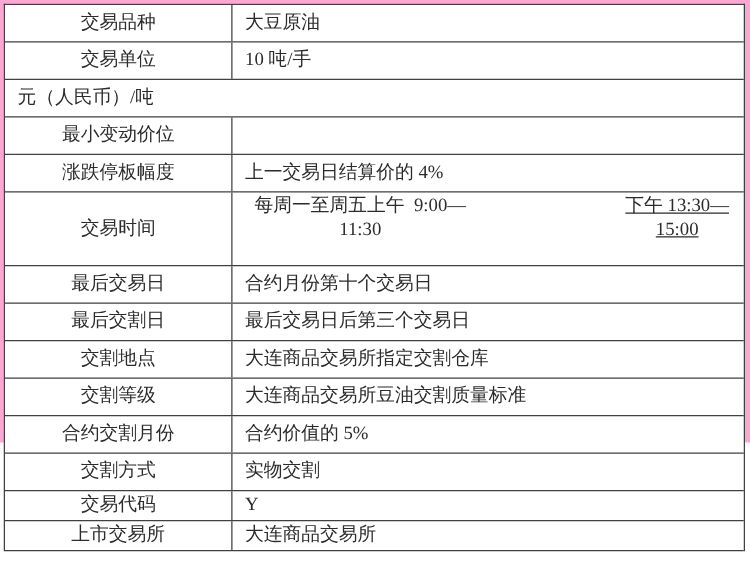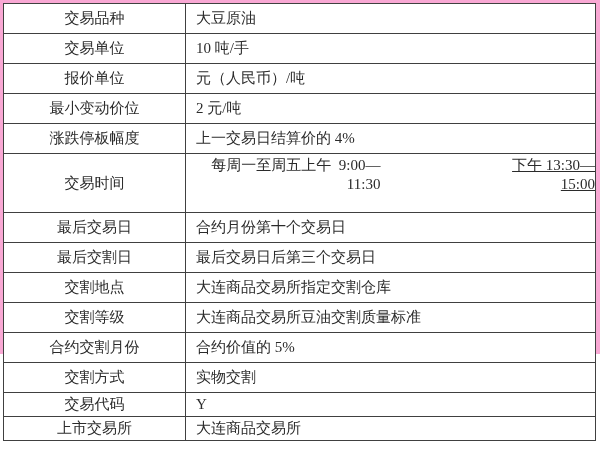--- a/index.html
+++ b/index.html
@@ -47,21 +47,21 @@
     flex: 0 0 182px;
     justify-content: center;
     text-align: center;
     border-right: 1px solid #404040;
     box-sizing: border-box;
   }
   .cell.value {
     flex: 1 1 auto;
     padding-left: 10px;
     justify-content: flex-start;
-    text-align: right;
+    text-align: center;
   }
   .cell.value.multiline {
     flex-direction: row;
     align-items: flex-start;
     justify-content: center;
     gap: 3px;
     padding-top: 2px;
     padding-bottom: 2px;
   }
   .vline { white-space: pre-wrap; }
@@ -77,27 +77,25 @@
       <div class="cell label">交易品种</div>
       <div class="cell value">大豆原油</div>
     </div>
 
     <div class="row">
       <div class="cell label">交易单位</div>
       <div class="cell value">10 吨/手</div>
     </div>
 
     <div class="row">
-      <div class="cell label">报价单位</div>
       <div class="cell value">元（人民币）/吨</div>
     </div>
 
     <div class="row">
       <div class="cell label">最小变动价位</div>
-      <div class="cell value">2 元/吨</div>
     </div>
 
     <div class="row">
       <div class="cell label">涨跌停板幅度</div>
       <div class="cell value">上一交易日结算价的 4%</div>
     </div>
 
 
     <div class="row tall">
       <div class="cell label">交易时间</div>

